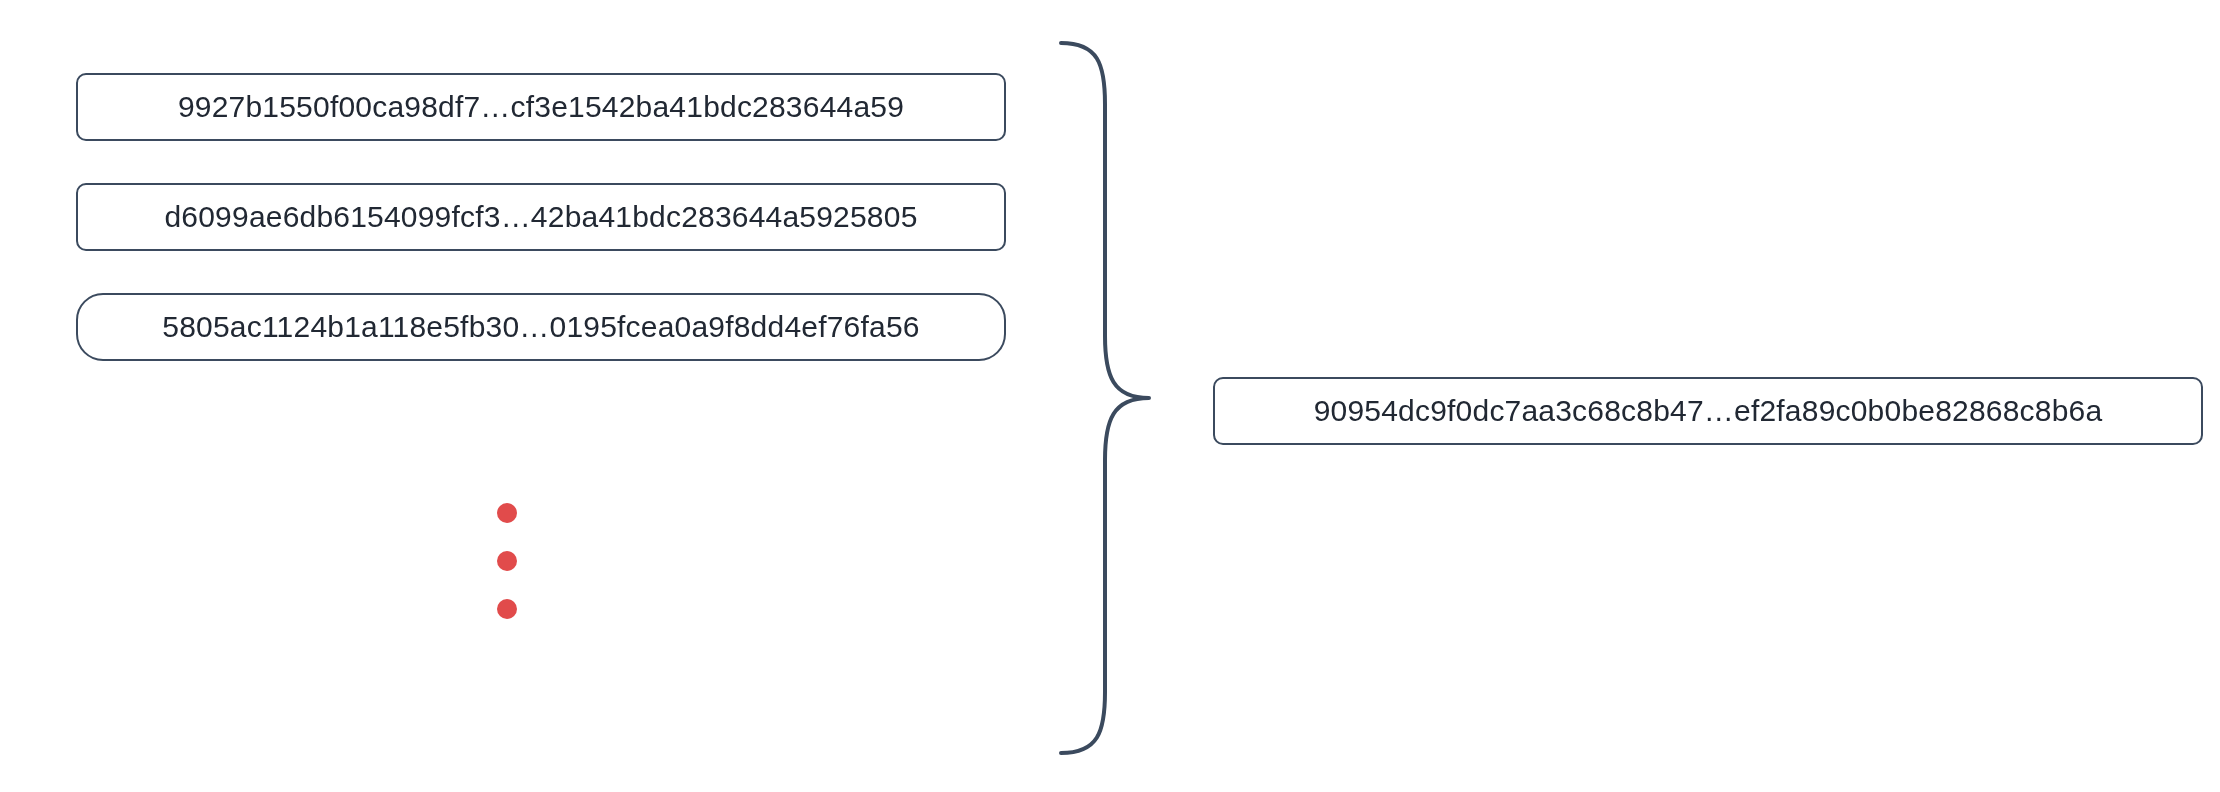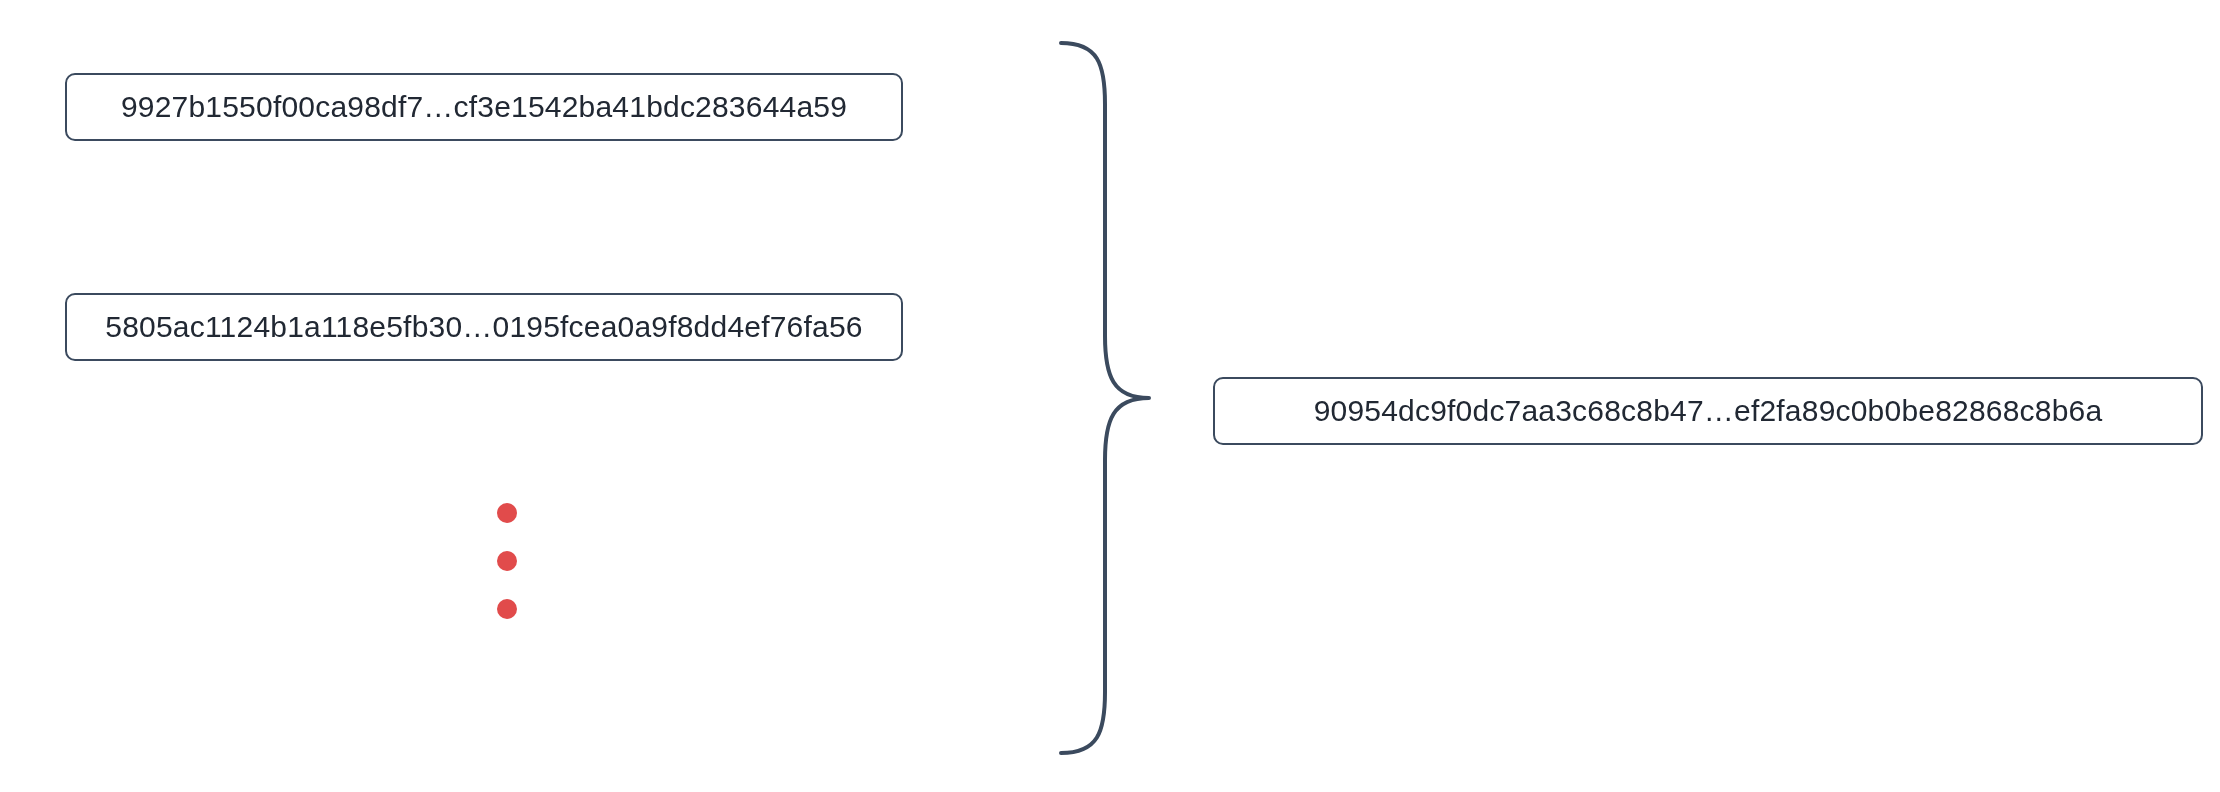--- a/index.html
+++ b/index.html
@@ -29,24 +29,24 @@
     border-radius:10px;
     background:var(--background);
     display:flex;
     align-items:center;
     justify-content:center;
     font-size:30px;
     color:var(--text);
     white-space:nowrap;
     letter-spacing:0.2px;
   }
-  .input-box{ left:65px; width:838px;text-align:right; }
+  .input-box{ left:76px; width:930px;text-align:right; }
   .box-0{ top:73px; }
   .box-1{ top:183px; }
-  .box-2{ top:293px; }
+  .box-2{ top:293px;border-radius:27px; }
   .box-3{ top:405px; }
   .box-4{ top:652px; }
   .output-box{ left:1213px; top:377px; width:990px; }
   .dots{
     position:absolute;
     left:497px;
     top:503px;
     width:20px;
     height:116px;
     display:flex;
@@ -78,20 +78,23 @@
 </style>
 </head>
 <body>
 
 <div class="canvas">
 
   <div class="hash-box input-box box-0">
     <span>9927b1550f00ca98df7…cf3e1542ba41bdc283644a59</span>
   </div>
 
+  <div class="hash-box input-box box-1">
+    <span>d6099ae6db6154099fcf3…42ba41bdc283644a5925805</span>
+  </div>
 
   <div class="hash-box input-box box-2">
     <span>5805ac1124b1a118e5fb30…0195fcea0a9f8dd4ef76fa56</span>
   </div>
 
 
   <div class="dots">
     <span class="dot"></span>
     <span class="dot"></span>
     <span class="dot"></span>

